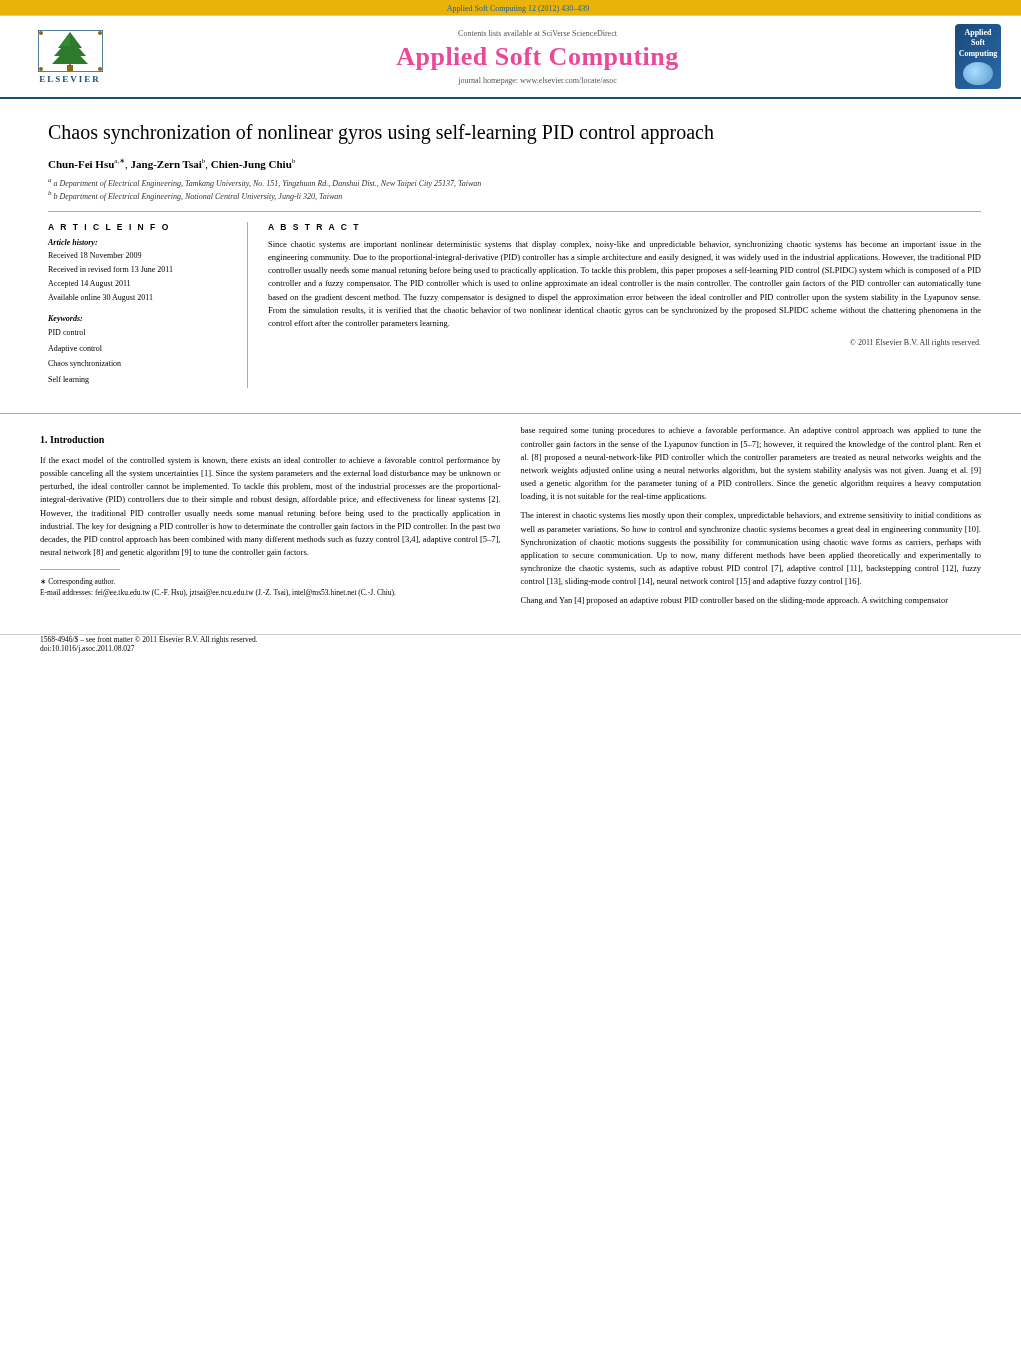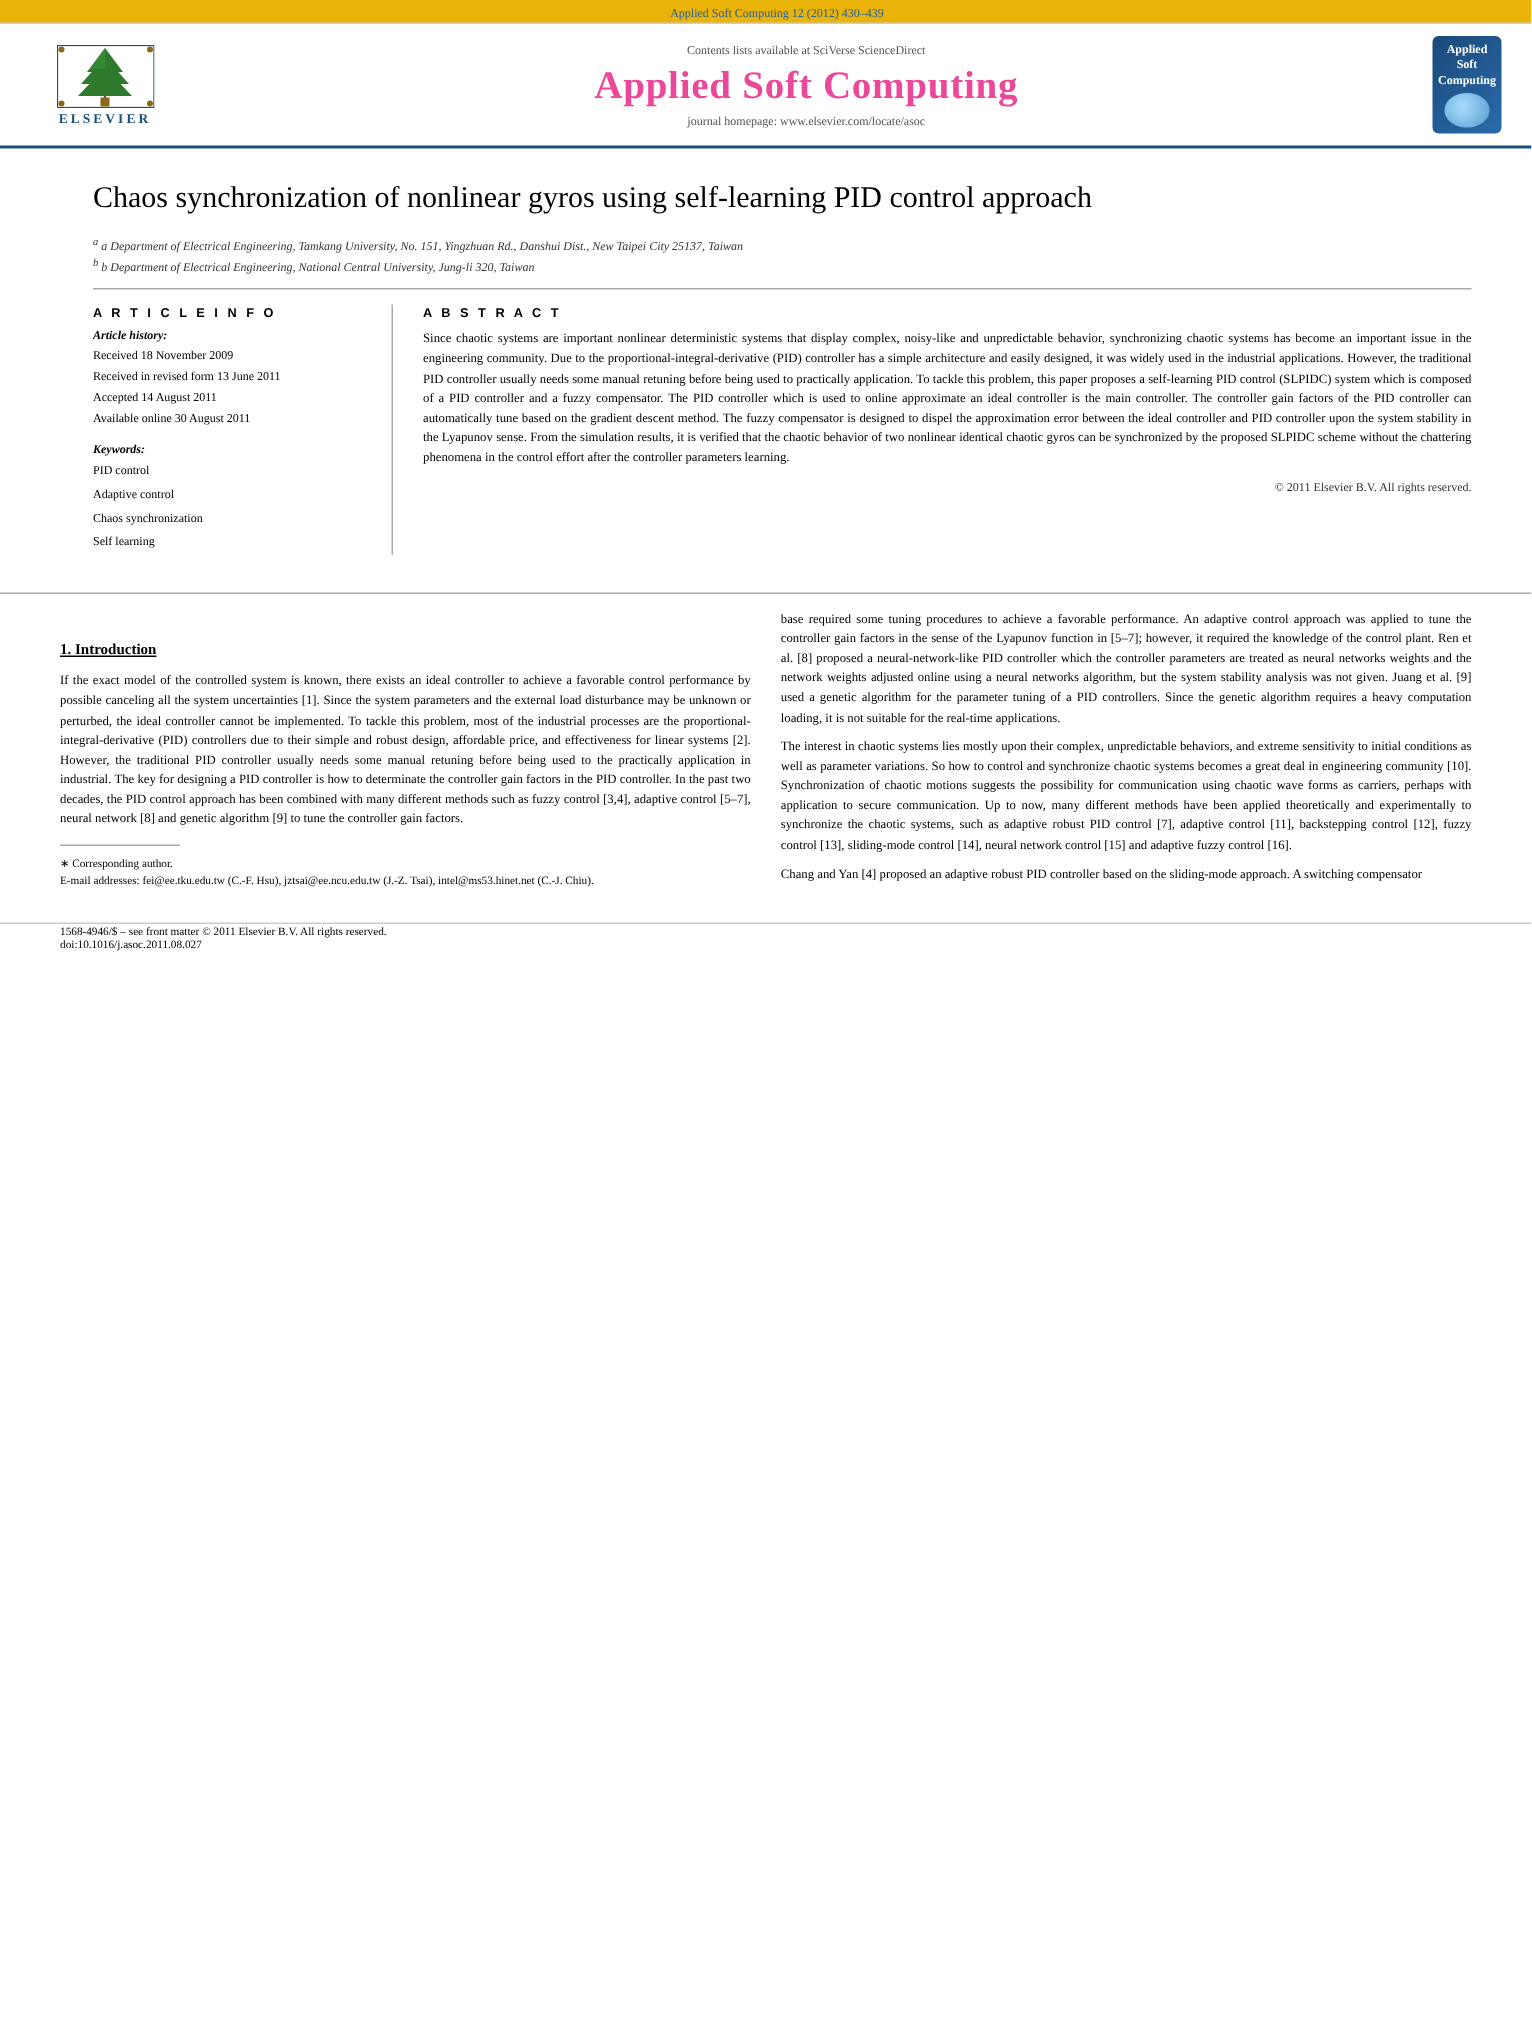--- a/index.html
+++ b/index.html
@@ -98,21 +98,21 @@
     .badge-circle {
       width: 30px;
       height: 30px;
       background: radial-gradient(circle at 40% 40%, #aaddff, #5599cc);
       border-radius: 50%;
       margin-top: 3px;
     }
 
     
     .paper-content {
-      padding: 20px 40px 20px 62px;
+      padding: 20px 40px 20px 48px;
     }
 
     .paper-title {
       font-size: 20px;
       font-weight: normal;
       font-family: 'Times New Roman', Times, serif;
       color: #000;
       margin-bottom: 12px;
       line-height: 1.3;
     }
@@ -237,22 +237,21 @@
       flex: 1;
       font-size: 8.5px;
       line-height: 1.55;
       text-align: justify;
     }
 
     .section-heading {
       font-size: 10px;
       font-weight: bold;
       margin-bottom: 6px;
-      margin-top: 20px;
-      text-decoration: underline;
+      margin-top: 8px;
     }
 
     .body-col p {
       margin-bottom: 6px;
       font-size: 8.5px;
       line-height: 1.55;
     }
 
     .footnote-divider {
       border: none;
@@ -327,20 +326,25 @@
     <span>Soft</span>
     <span>Computing</span>
     <div class="badge-circle"></div>
   </div>
 </div>
 
 <div class="paper-content">
 
   <div class="paper-title">Chaos synchronization of nonlinear gyros using self-learning PID control approach</div>
 
+  <div class="authors-line">
+    <span class="author-name">Chun-Fei Hsu</span><sup>a,∗</sup>,
+    <span class="author-name">Jang-Zern Tsai</span><sup>b</sup>,
+    <span class="author-name">Chien-Jung Chiu</span><sup>b</sup>
+  </div>
 
   <div class="affiliation">
     <sup>a</sup> <span>a Department of Electrical Engineering, Tamkang University, No. 151, Yingzhuan Rd., Danshui Dist., New Taipei City 25137, Taiwan</span>
   </div>
   <div class="affiliation">
     <sup>b</sup> <span>b Department of Electrical Engineering, National Central University, Jung-li 320, Taiwan</span>
   </div>
 
   <hr class="divider">
 

